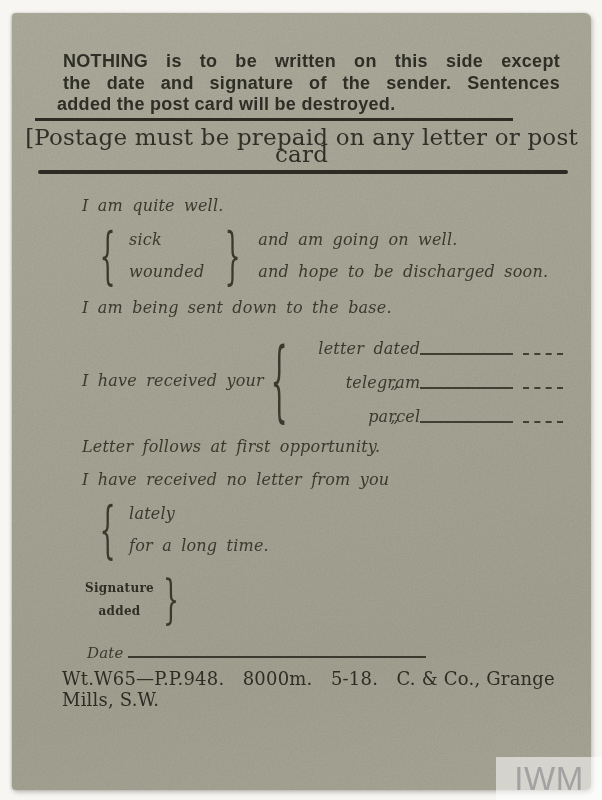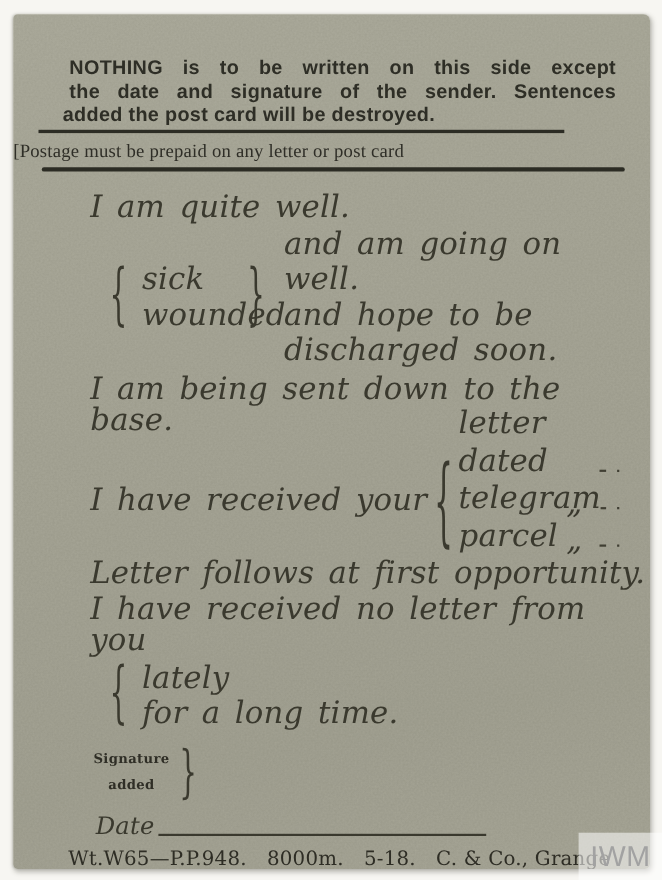--- a/index.html
+++ b/index.html
@@ -47,37 +47,37 @@
     width: 478px;
     margin-left: -28px;
     text-indent: 22px;
     border-bottom: 3px solid #2c2c24;
     padding-bottom: 2px;
   }
 
   
   .postage {
     margin-top: 8px;
-    font-size: 17px;
+    text-align: center;
+    font-size: 23px;
     line-height: 17.5px;
     color: #2f2e27;
     letter-spacing: .2px;
-    font-family: Liberation Serif, serif;
   }
   .rule-heavy {
     margin: 6px 0 0 26px;
     width: 530px; height: 4px;
     background: #2c2c24;
     border-radius: 2px;
   }
 
   
   .phrase, .opt, .outcome, .fs-label, .fs-ditto, .date-label {
     font-style: italic;
-    font-size: 28px;
+    font-size: 16px;
     color: #3a392e;
     word-spacing: 4px;
     letter-spacing: .2px;
   }
   .phrase { margin-left: 70px; line-height: 28px; }
   .m1 { margin-top: 18px; }
   .m2 { margin-top: 6px; }
 
   .brace {
     font-style: normal;
@@ -90,21 +90,21 @@
   .brace-3 { font-size: 32px; transform: scaleY(2.75) scaleX(.85); }
   .brace-sig { font-size: 28px; transform: scaleY(1.85) scaleX(.9); }
 
   .hospital { display: flex; align-items: center; margin: 4px 0 0 86px; }
   .opt-col { width: 94px; margin-left: 12px; }
   .opt, .outcome { line-height: 32px; }
   .outcome-col { margin-left: 16px; }
 
   .received { display: flex; align-items: center; margin: 8px 28px 0 70px; }
   .received-prefix { margin-right: 5px; }
-  .received-col { flex: 1; margin-left: 3px; }
+  .received-col { flex: 1; margin-left: 3px; text-align: right; }
   .received-row { display: flex; align-items: flex-end; height: 34px; }
   .fs-pair { flex: 0 0 128px; position: relative; line-height: 30px; }
   .fs-ditto { position: absolute; left: 98px; bottom: 0; }
   .fill-a, .fill-b { border-bottom: 2px solid #403f33; margin-bottom: 9px; }
   .fill-a { flex: 2.3; margin-right: 10px; }
   .fill-b { flex: 1; border-bottom-style: dashed; }
 
   .nl-opts { display: flex; align-items: center; margin: 4px 0 0 86px; }
 
   
@@ -116,40 +116,40 @@
     font-weight: 700;
     font-size: 12px;
     line-height: 23px;
     color: #2f2e26;
     text-align: center;
     letter-spacing: .3px;
   }
   .sig .brace-sig { margin-left: 8px; }
 
   .date-row { display: flex; align-items: flex-end; margin: 11px 0 0 75px; height: 28px; }
-  .date-label { font-size: 22px; }
+  .date-label { font-size: 15px; }
   .date-line { width: 298px; border-bottom: 2px solid #3a392e; margin: 0 0 4px 4px; }
 
   .imprint {
     margin: 6px 0 0 50px;
     font-weight: 400;
     font-size: 18px;
     letter-spacing: .2px;
     color: #2e2d25;
   }
 
   
   .watermark {
     position: absolute;
     right: 0; bottom: 0;
-    width: 76px; height: 43px;
+    width: 106px; height: 43px;
     background: rgba(255,255,255,.55);
     display: flex; align-items: center; justify-content: center;
     font-family: "Liberation Sans", sans-serif;
-    font-size: 26px;
+    font-size: 33px;
     color: #a2a2a2;
     letter-spacing: .5px;
   }
 </style>
 </head>
 <body>
 
 <div class="card">
 
   <svg class="grain" width="579" height="777">

